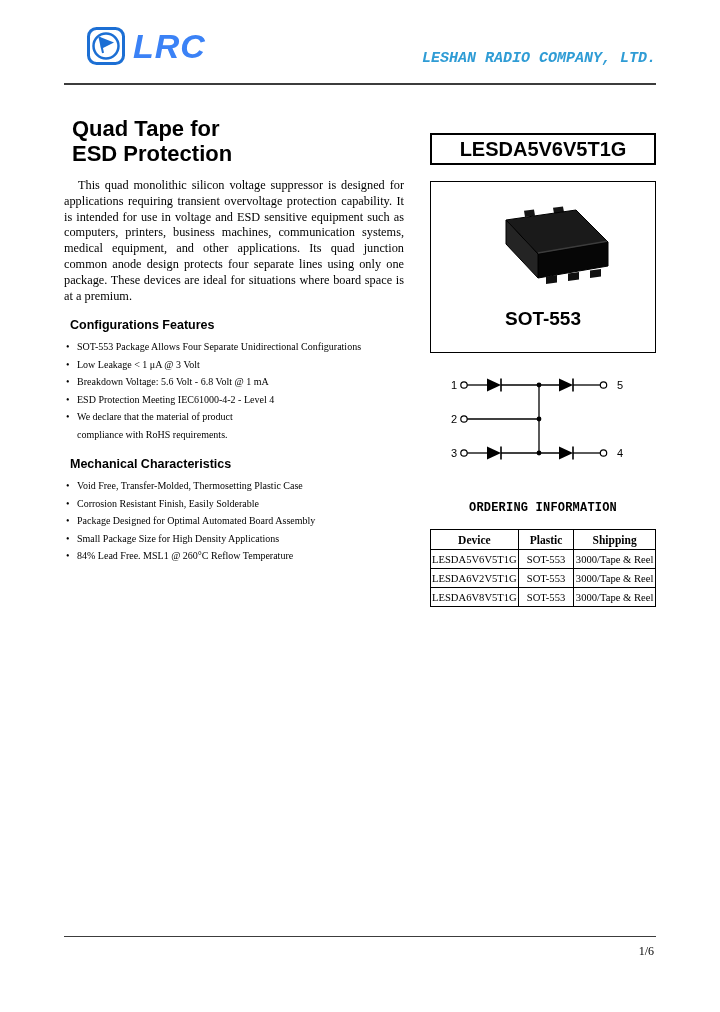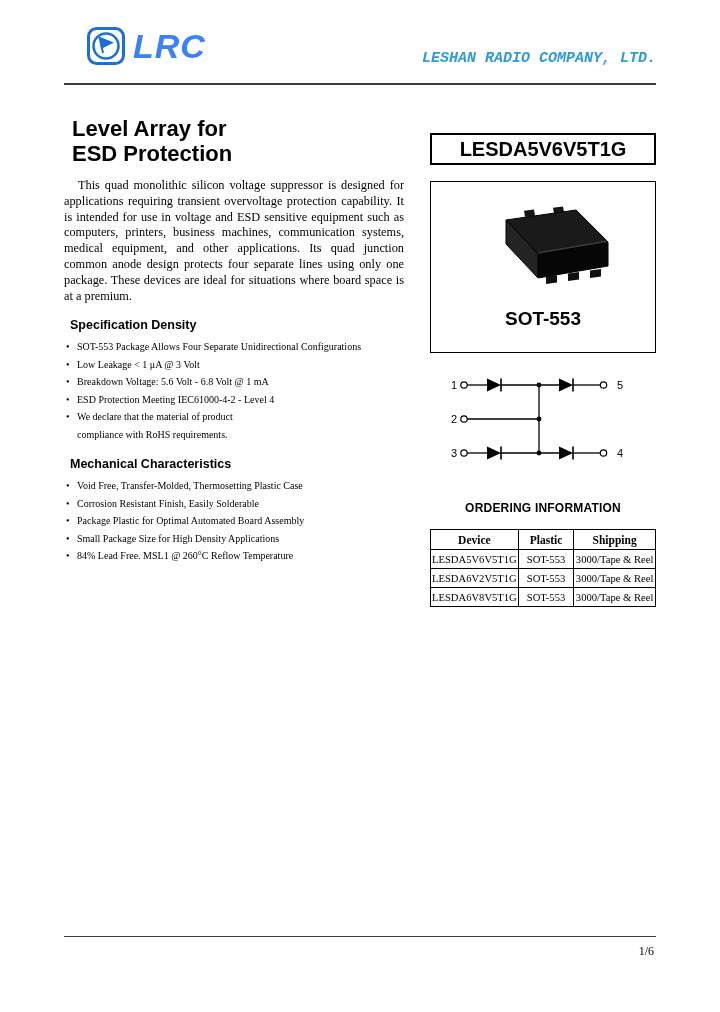--- a/index.html
+++ b/index.html
@@ -31,21 +31,21 @@
   ul.bullets li::before { content:"\2022"; position:absolute; left:2px; top:0; }
   
   .right-col { position:absolute; left:430px; top:133px; width:226px; }
   .part-box { border:2px solid #000; height:32px; line-height:28px; text-align:center;
     font-family:"Liberation Sans", sans-serif; font-weight:bold; font-size:20px; }
   .pkg-box { border:1.5px solid #000; height:172px; margin-top:16px; }
   .pkg-box svg { display:block; margin:14px auto 0; }
   .pkg-label { text-align:center; font-family:"Liberation Sans", sans-serif;
     font-weight:bold; font-size:19px; margin-top:4px; }
   .schematic-wrap { margin-top:14px; text-align:center; }
-  .ordering-heading { text-align:center; font-family:Liberation Sans, sans-serif;
+  .ordering-heading { text-align:center; font-family:Liberation Mono, monospace;
     font-weight:bold; font-size:12px; margin-top:24px; letter-spacing:0.2px; }
   table.ordering { border-collapse:collapse; width:226px; margin-top:14px; }
   table.ordering th, table.ordering td { border:1px solid #000; text-align:center;
     padding:3.5px 1px; font-family:"Liberation Serif", serif; }
   table.ordering th { font-weight:bold; font-size:11.5px; }
   table.ordering td { font-size:10.6px; }
   table.ordering col.c-device { width:82px; }
   table.ordering col.c-package { width:58px; }
   table.ordering col.c-shipping { width:86px; }
   
@@ -64,41 +64,41 @@
       <polygon points="14,11 28,16.5 15,23" fill="#1c6fd4"></polygon>
       <line x1="13.5" y1="11" x2="17" y2="27" stroke="#1c6fd4" stroke-width="2"></line>
     </svg>
     <span class="logo-text">LRC</span>
   </div>
   <div class="company">LESHAN RADIO COMPANY, LTD.</div>
   <div class="rule-top"></div>
 
   <div class="left-col">
     <div class="page-title">
-      <div>Level Array for</div>
+      <div>Quad Tape for</div>
       <div>ESD Protection</div>
     </div>
 
     <p class="intro">This quad monolithic silicon voltage suppressor is designed for applications requiring transient overvoltage protection capability. It is intended for use in voltage and ESD sensitive equipment such as computers, printers, business machines, communication systems, medical equipment, and other applications. Its quad junction common anode design protects four separate lines using only one package. These devices are ideal for situations where board space is at a premium.</p>
 
-    <div class="section-heading">Specification Density</div>
+    <div class="section-heading">Configurations Features</div>
     <ul class="bullets">
       <li>SOT-553 Package Allows Four Separate Unidirectional Configurations</li>
       <li>Low Leakage &lt; 1 μA @ 3 Volt</li>
       <li>Breakdown Voltage: 5.6 Volt - 6.8 Volt @ 1 mA</li>
       <li>ESD Protection Meeting IEC61000-4-2 - Level 4</li>
       <li>We declare that the material of product
 compliance with RoHS requirements.</li>
     </ul>
 
     <div class="section-heading">Mechanical Characteristics</div>
     <ul class="bullets">
       <li>Void Free, Transfer-Molded, Thermosetting Plastic Case</li>
       <li>Corrosion Resistant Finish, Easily Solderable</li>
-      <li>Package Plastic for Optimal Automated Board Assembly</li>
+      <li>Package Designed for Optimal Automated Board Assembly</li>
       <li>Small Package Size for High Density Applications</li>
       <li>84% Lead Free. MSL1 @ 260°C Reflow Temperature</li>
     </ul>
   </div>
 
   <div class="right-col">
     <div class="part-box">LESDA5V6V5T1G</div>
 
     <div class="pkg-box">
       <svg width="150" height="108" viewBox="0 0 150 108">

